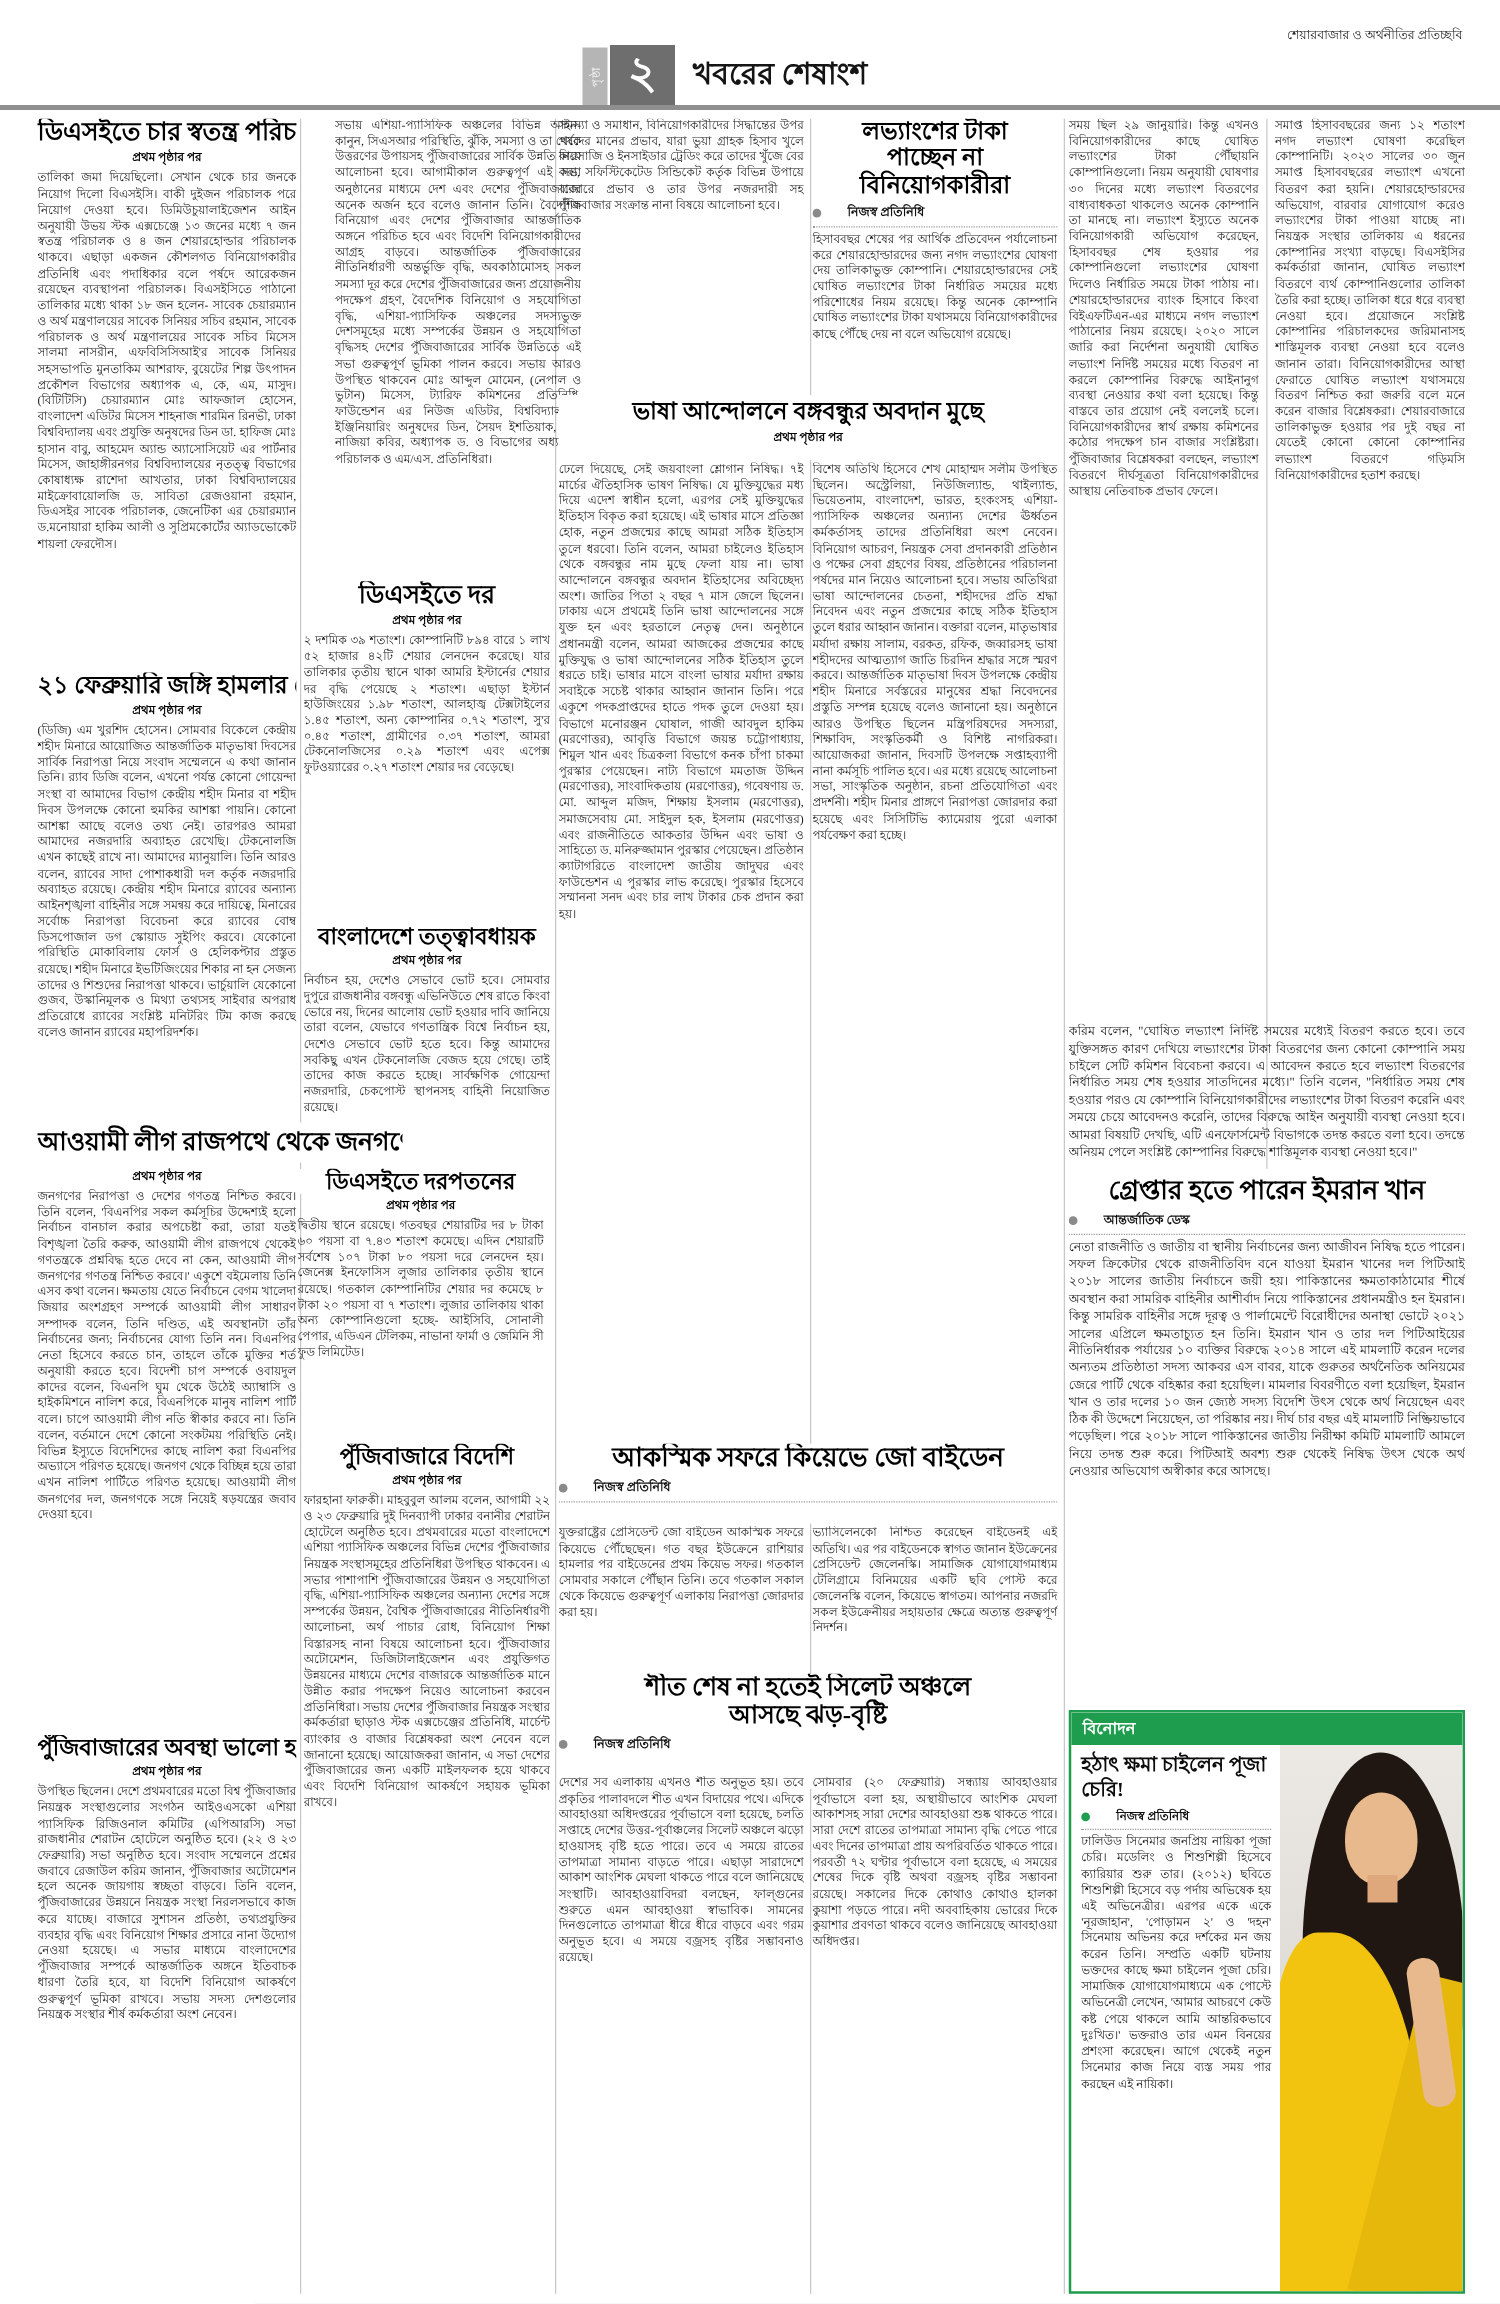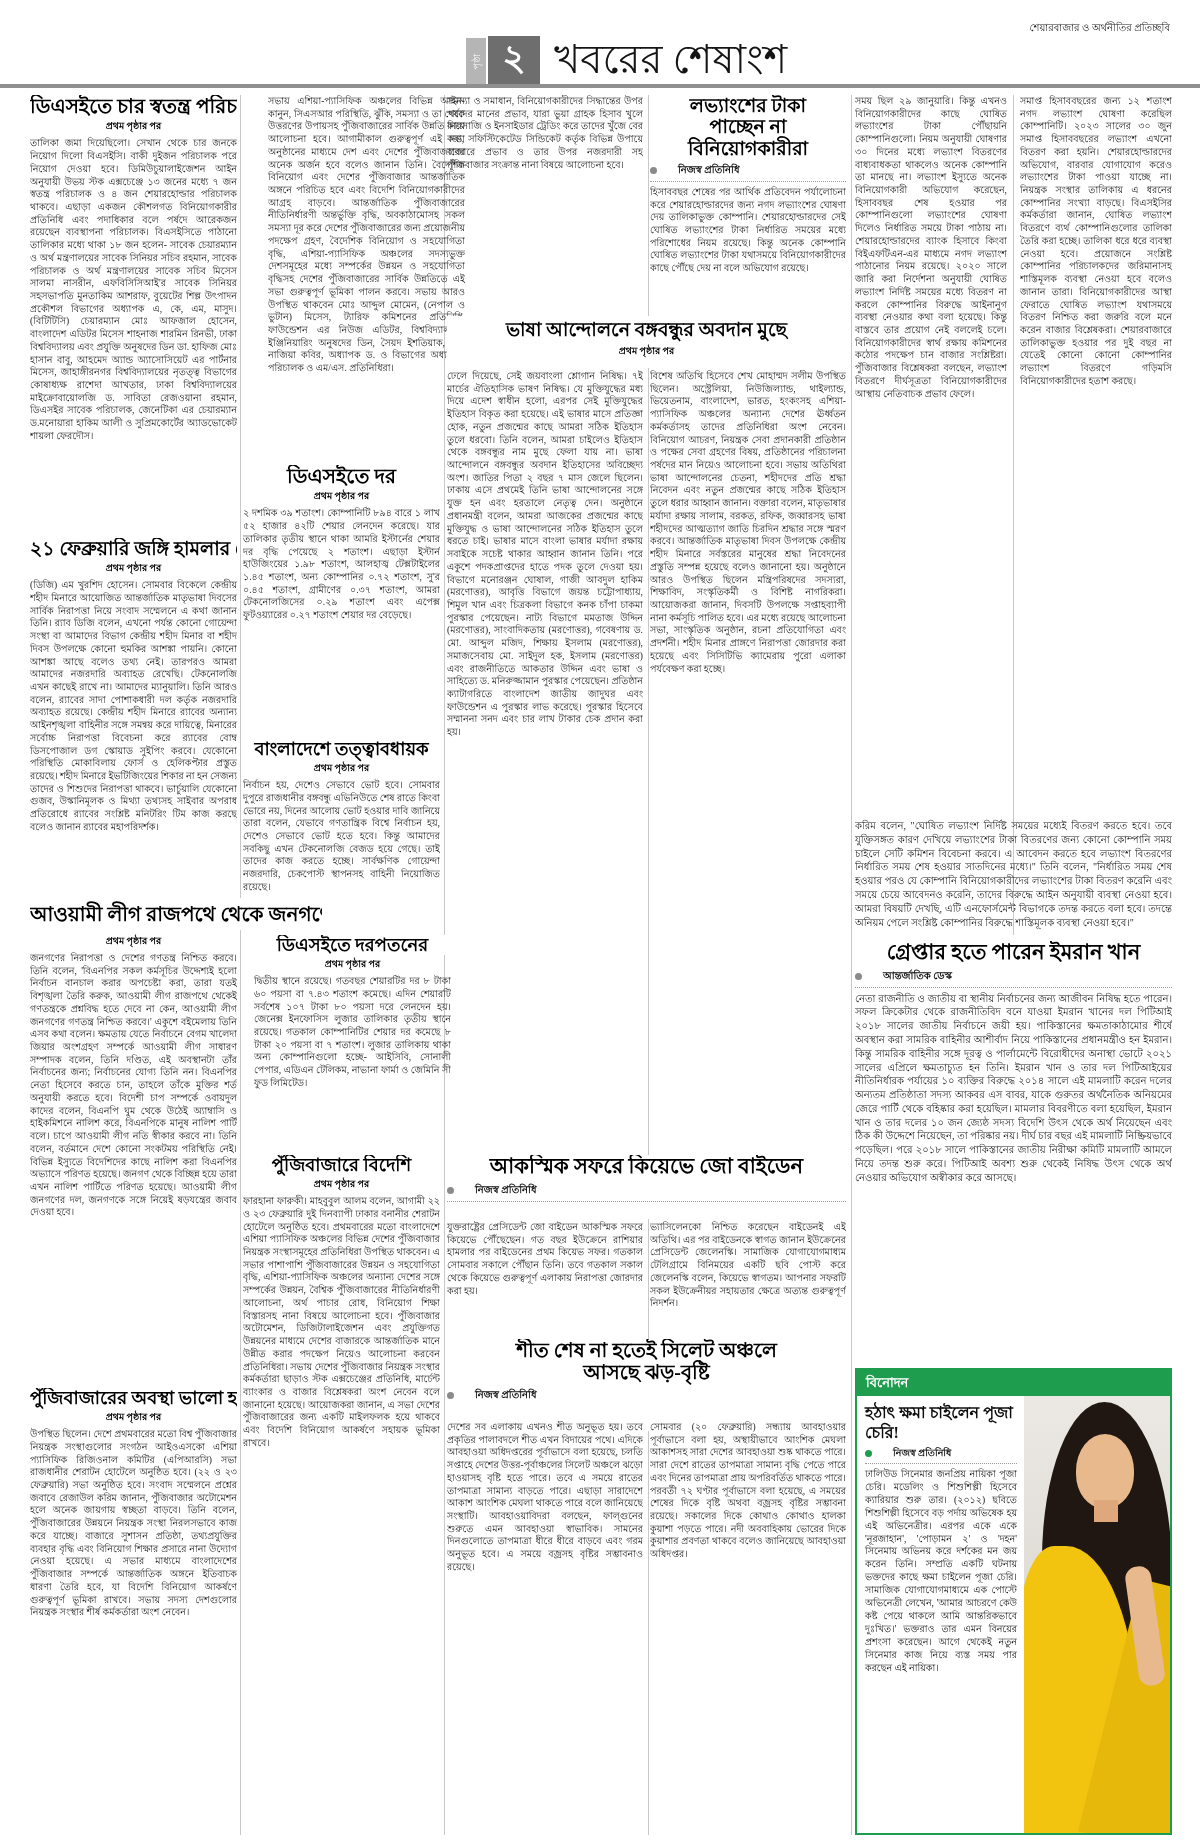--- a/index.html
+++ b/index.html
@@ -17,21 +17,21 @@
   .byline{display:flex;align-items:center;gap:21px;font-size:10px;font-weight:bold;color:#111;margin:3px 0 2px 0;}
   .dot{width:7px;height:7px;border-radius:50%;background:#8a8a8a;flex:0 0 auto;}
   .dotrule{border-top:1px dotted #9a9a9a;margin:2px 0 4px 0;height:0;}
   
   .day{font-size:15px;font-weight:bold;text-align:right;line-height:1.2;}
   .date{font-size:11px;text-align:right;border-bottom:1px solid #444;padding-bottom:2px;}
   .pagetab{background:#b5b5b5;color:#fff;display:flex;align-items:center;justify-content:center;}
   .pagetab span{writing-mode:vertical-rl;transform:rotate(180deg);font-size:9px;letter-spacing:1px;}
   .pagebox{background:#6e6e6e;color:#fff;display:flex;align-items:center;justify-content:center;
            font-size:36px;font-weight:bold;}
-  .sectitle{font-size:40px;font-weight:normal;line-height:48px;}
+  .sectitle{font-size:24px;font-weight:bold;line-height:48px;}
   .tagline{font-size:10px;text-align:right;color:#222;}
   .masthead{display:flex;align-items:center;justify-content:flex-end;gap:4px;}
   .masthead .emblem{width:28px;height:28px;border-radius:50%;background:#000;flex:0 0 auto;
                     display:flex;align-items:center;justify-content:center;color:#fff;font-size:11px;font-weight:bold;}
   .masthead .mtext{font-size:33px;font-weight:900;color:#000;letter-spacing:-1px;}
   
   .entbox{border:2px solid #1f9d4e;background:#fff;display:flex;flex-direction:column;}
   .entbar{height:26px;background:#1f9d4e;color:#fff;font-weight:bold;font-size:13px;
           display:flex;align-items:center;padding-left:9px;flex:0 0 auto;}
   .entinner{flex:1;display:flex;min-height:0;}
@@ -100,21 +100,21 @@
     <div class="kicker">প্রথম পৃষ্ঠার পর</div>
     <div class="body-text">২ দশমিক ৩৯ শতাংশ। কোম্পানিটি ৮৯৪ বারে ১ লাখ ৫২ হাজার ৪২টি শেয়ার লেনদেন করেছে। যার তালিকার তৃতীয় স্থানে থাকা আমরি ইস্টার্নের শেয়ার দর বৃদ্ধি পেয়েছে ২ শতাংশ। এছাড়া ইস্টার্ন হাউজিংয়ের ১.৯৮ শতাংশ, আলহাজ্ব টেক্সটাইলের ১.৪৫ শতাংশ, অন্য কোম্পানির ০.৭২ শতাংশ, সু'র ০.৪৫ শতাংশ, গ্রামীণের ০.৩৭ শতাংশ, আমরা টেকনোলজিসের ০.২৯ শতাংশ এবং এপেক্স ফুটওয়্যারের ০.২৭ শতাংশ শেয়ার দর বেড়েছে।</div>
   </div>
 
   <div class="abs" style="left:243px;top:739px;width:197px;height:188px;">
     <div class="headline nowrap" style="font-size:18px;">বাংলাদেশে তত্ত্বাবধায়ক</div>
     <div class="kicker">প্রথম পৃষ্ঠার পর</div>
     <div class="body-text">নির্বাচন হয়, দেশেও সেভাবে ভোট হবে। সোমবার দুপুরে রাজধানীর বঙ্গবন্ধু এভিনিউতে শেষ রাতে কিংবা ভোরে নয়, দিনের আলোয় ভোট হওয়ার দাবি জানিয়ে তারা বলেন, যেভাবে গণতান্ত্রিক বিশ্বে নির্বাচন হয়, দেশেও সেভাবে ভোট হতে হবে। কিন্তু আমাদের সবকিছু এখন টেকনোলজি বেজড হয়ে গেছে। তাই তাদের কাজ করতে হচ্ছে। সার্বক্ষণিক গোয়েন্দা নজরদারি, চেকপোস্ট স্থাপনসহ বাহিনী নিয়োজিত রয়েছে।</div>
   </div>
 
-  <div class="abs" style="left:254px;top:935px;width:197px;height:218px;">
+  <div class="abs" style="left:238px;top:935px;width:197px;height:218px;">
     <div class="headline nowrap" style="font-size:18px;">ডিএসইতে দরপতনের</div>
     <div class="kicker">প্রথম পৃষ্ঠার পর</div>
     <div class="body-text">দ্বিতীয় স্থানে রয়েছে। গতবছর শেয়ারটির দর ৮ টাকা ৬০ পয়সা বা ৭.৪৩ শতাংশ কমেছে। এদিন শেয়ারটি সর্বশেষ ১০৭ টাকা ৮০ পয়সা দরে লেনদেন হয়। জেনেক্স ইনফোসিস লুজার তালিকার তৃতীয় স্থানে রয়েছে। গতকাল কোম্পানিটির শেয়ার দর কমেছে ৮ টাকা ২০ পয়সা বা ৭ শতাংশ। লুজার তালিকায় থাকা অন্য কোম্পানিগুলো হচ্ছে- আইসিবি, সোনালী পেপার, এডিএন টেলিকম, নাভানা ফার্মা ও জেমিনি সী ফুড লিমিটেড।</div>
   </div>
 
   <div class="abs" style="left:243px;top:1155px;width:197px;height:680px;">
     <div class="headline nowrap" style="font-size:18px;">পুঁজিবাজারে বিদেশি</div>
     <div class="kicker">প্রথম পৃষ্ঠার পর</div>
     <div class="body-text">ফারহানা ফারুকী। মাহবুবুল আলম বলেন, আগামী ২২ ও ২৩ ফেব্রুয়ারি দুই দিনব্যাপী ঢাকার বনানীর শেরাটন হোটেলে অনুষ্ঠিত হবে। প্রথমবারের মতো বাংলাদেশে এশিয়া প্যাসিফিক অঞ্চলের বিভিন্ন দেশের পুঁজিবাজার নিয়ন্ত্রক সংস্থাসমূহের প্রতিনিধিরা উপস্থিত থাকবেন। এ সভার পাশাপাশি পুঁজিবাজারের উন্নয়ন ও সহযোগিতা বৃদ্ধি, এশিয়া-প্যাসিফিক অঞ্চলের অন্যান্য দেশের সঙ্গে সম্পর্কের উন্নয়ন, বৈশ্বিক পুঁজিবাজারের নীতিনির্ধারণী আলোচনা, অর্থ পাচার রোধ, বিনিয়োগ শিক্ষা বিস্তারসহ নানা বিষয়ে আলোচনা হবে। পুঁজিবাজার অটোমেশন, ডিজিটালাইজেশন এবং প্রযুক্তিগত উন্নয়নের মাধ্যমে দেশের বাজারকে আন্তর্জাতিক মানে উন্নীত করার পদক্ষেপ নিয়েও আলোচনা করবেন প্রতিনিধিরা। সভায় দেশের পুঁজিবাজার নিয়ন্ত্রক সংস্থার কর্মকর্তারা ছাড়াও স্টক এক্সচেঞ্জের প্রতিনিধি, মার্চেন্ট ব্যাংকার ও বাজার বিশ্লেষকরা অংশ নেবেন বলে জানানো হয়েছে। আয়োজকরা জানান, এ সভা দেশের পুঁজিবাজারের জন্য একটি মাইলফলক হয়ে থাকবে এবং বিদেশি বিনিয়োগ আকর্ষণে সহায়ক ভূমিকা রাখবে।</div>
   </div>
@@ -151,21 +151,21 @@
     <div class="byline">
       <span class="dot"></span>
       <span>নিজস্ব প্রতিনিধি</span>
     </div>
     <div class="dotrule"></div>
   </div>
   <div class="abs" style="left:447px;top:1221px;width:196px;height:104px;">
     <div class="body-text">যুক্তরাষ্ট্রের প্রেসিডেন্ট জো বাইডেন আকস্মিক সফরে কিয়েভে পৌঁছেছেন। গত বছর ইউক্রেনে রাশিয়ার হামলার পর বাইডেনের প্রথম কিয়েভ সফর। গতকাল সোমবার সকালে পৌঁছান তিনি। তবে গতকাল সকাল থেকে কিয়েভে গুরুত্বপূর্ণ এলাকায় নিরাপত্তা জোরদার করা হয়।</div>
   </div>
   <div class="abs" style="left:650px;top:1221px;width:196px;height:104px;">
-    <div class="body-text">ভ্যাসিলেনকো নিশ্চিত করেছেন বাইডেনই এই অতিথি। এর পর বাইডেনকে স্বাগত জানান ইউক্রেনের প্রেসিডেন্ট জেলেনস্কি। সামাজিক যোগাযোগমাধ্যম টেলিগ্রামে বিনিময়ের একটি ছবি পোস্ট করে জেলেনস্কি বলেন, কিয়েভে স্বাগতম। আপনার সফরটি সকল ইউক্রেনীয়র সহায়তার ক্ষেত্রে অত্যন্ত গুরুত্বপূর্ণ নিদর্শন।</div>
+    <div class="body-text">ভ্যাসিলেনকো নিশ্চিত করেছেন বাইডেনই এই অতিথি। এর পর বাইডেনকে স্বাগত জানান ইউক্রেনের প্রেসিডেন্ট জেলেনস্কি। সামাজিক যোগাযোগমাধ্যম টেলিগ্রামে বিনিময়ের একটি ছবি পোস্ট করে জেলেনস্কি বলেন, কিয়েভে স্বাগতম। আপনার নজরদি সকল ইউক্রেনীয়র সহায়তার ক্ষেত্রে অত্যন্ত গুরুত্বপূর্ণ নিদর্শন।</div>
   </div>
 
   <div class="abs" style="left:447px;top:1327px;width:399px;height:92px;background:#fff;margin-top:12px;">
     <div class="headline preline" style="font-size:20px;">শীত শেষ না হতেই সিলেট অঞ্চলে
 আসছে ঝড়-বৃষ্টি</div>
     <div class="byline">
       <span class="dot"></span>
       <span>নিজস্ব প্রতিনিধি</span>
     </div>
   </div>

